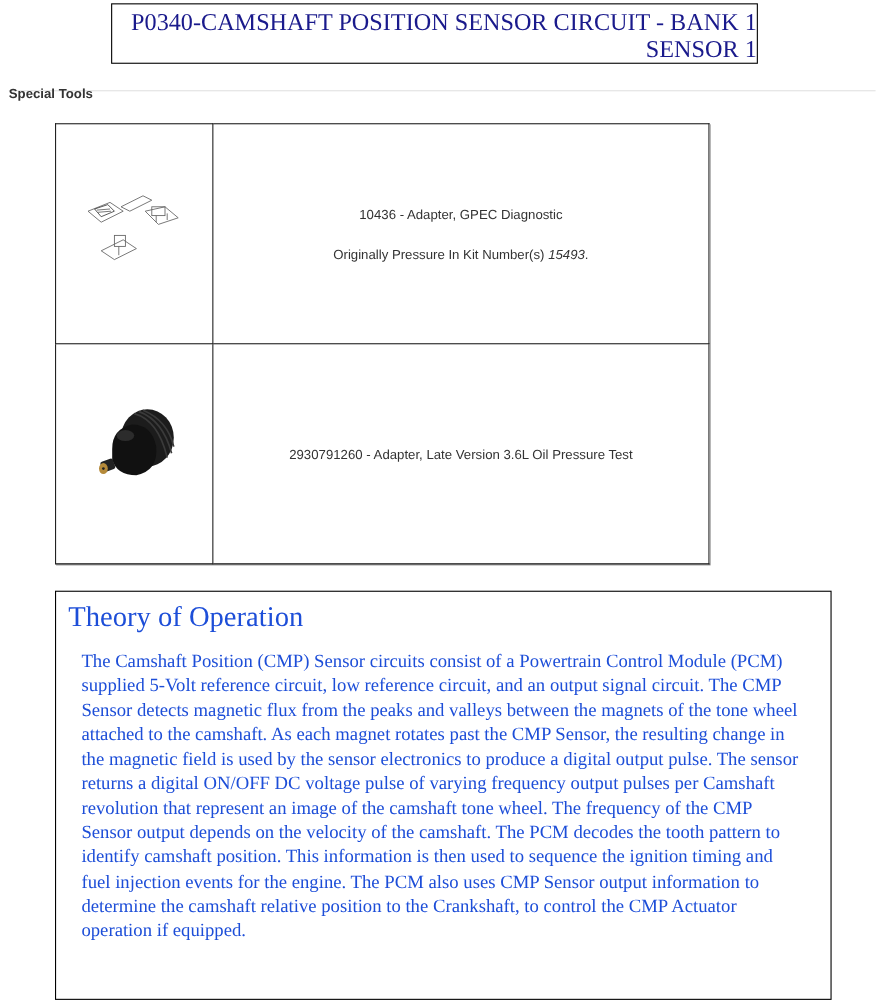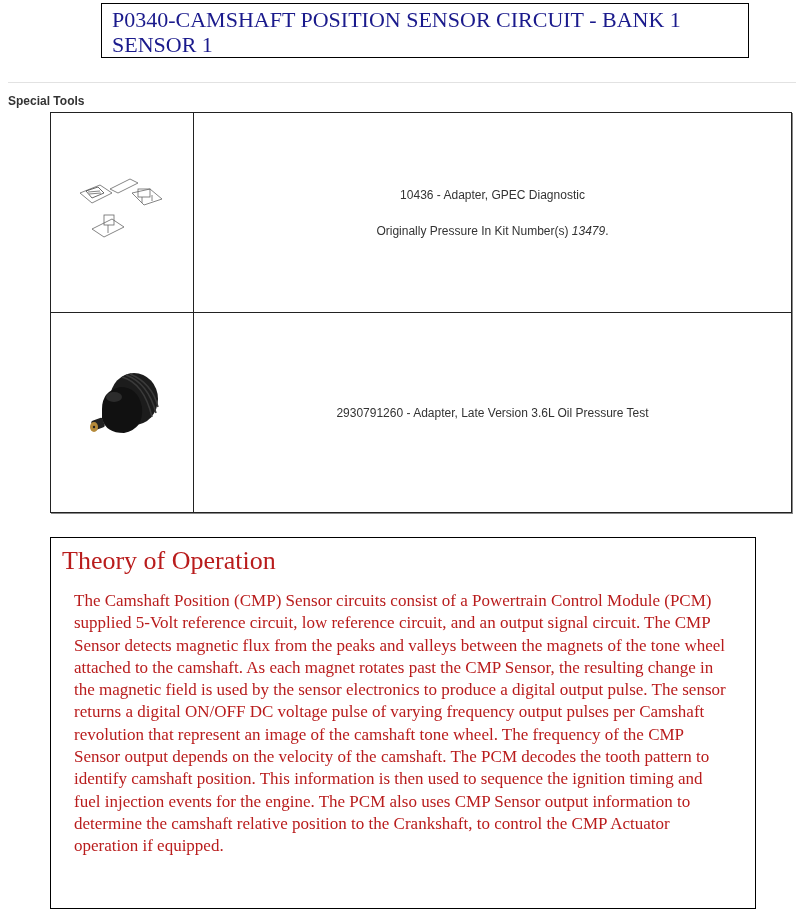--- a/index.html
+++ b/index.html
@@ -1,44 +1,44 @@
 <!DOCTYPE html>
 <html><head>
 <meta charset="utf-8">
 <style>
   html, body { margin: 0; padding: 0; background: #ffffff; }
   body { width: 796px; height: 910px; position: relative; overflow: hidden; }
   .title-box {
-    position: absolute; left: 101px; top: 3px; width: 648px; height: 55px;
+    position: absolute; left: 101px; top: 3px; width: 588px; height: 55px;
     border: 1px solid #000; box-sizing: border-box;
     font-family: "Liberation Serif", serif; font-size: 22px; line-height: 25px;
-    color: #1a1a8c; padding: 3px 0 0 10px;
+    color: #1a1a8c; padding: 3px 0 0 10px; text-align: right;
   }
   .divider { position: absolute; left: 8px; top: 82px; width: 788px; height: 1px; background: #e2e2e2; }
   .section-label {
-    position: absolute; left: 8px; top: 94px;
+    position: absolute; left: 8px; top: 78px;
     font-family: "Liberation Sans", sans-serif; font-size: 12px; font-weight: bold; color: #333;
   }
   table.tools {
-    position: absolute; left: 50px; top: 112px; width: 742px; height: 401px;
+    position: absolute; left: 50px; top: 112px; width: 595px; height: 401px;
     border-collapse: collapse; border: 1px solid #222;
     box-shadow: 1px 1px 0 #888;
   }
   table.tools td { border: 1px solid #222; padding: 0; vertical-align: middle; }
   td.img-cell { width: 142px; height: 133px; text-align: center; }
   td.desc-cell {
     text-align: center; font-family: "Liberation Sans", sans-serif; font-size: 12px; color: #333;
   }
   .desc-line { display: block; }
   .desc-line + .desc-line { margin-top: 22px; }
   .kit-num { font-style: italic; }
   .theory-box {
     position: absolute; left: 50px; top: 537px; width: 706px; height: 372px;
     border: 1px solid #000; box-sizing: border-box; padding: 4px 10px 0 11px;
-    font-family: "Liberation Serif", serif; color: #b91c1c;
+    font-family: "Liberation Serif", serif; color: #1d4ed8;
   }
   .theory-title { font-size: 26px; line-height: 34px; margin: 2px 0 10px 0; font-weight: normal; }
   .theory-body { font-size: 17px; line-height: 22.3px; margin: 12px; }
   svg { display: inline-block; }
 </style>
 </head>
 <body>
 
 <div class="title-box">P0340-CAMSHAFT POSITION SENSOR CIRCUIT - BANK 1 SENSOR 1</div>
 
@@ -62,21 +62,21 @@
           <line x1="70" y1="26" x2="70" y2="32"></line>
               <line x1="80" y1="24" x2="80" y2="30"></line>
           <polygon points="20,58 40,48 52,56 32,66"></polygon>
           <rect x="32" y="44" width="10" height="10"></rect>
           <line x1="36" y1="54" x2="36" y2="62"></line>
         </g>
       </svg>
     </td>
     <td class="desc-cell">
       <span class="desc-line">10436 - Adapter, GPEC Diagnostic</span>
-      <span class="desc-line"><span>Originally Pressure In Kit Number(s) </span><span class="kit-num">13479</span><span>.</span></span>
+      <span class="desc-line"><span>Originally Pressure In Kit Number(s) </span><span class="kit-num">15493</span><span>.</span></span>
     </td>
   </tr>
   <tr>
     <td class="img-cell">
       <svg width="100" height="100" viewBox="0 0 100 100">
         <ellipse cx="62" cy="38" rx="24" ry="26" fill="#1c1c1c"></ellipse>
         <g stroke="#3a3a3a" stroke-width="1.5" fill="none">
           <path d="M50 16 Q72 22 80 56"></path>
               <path d="M54 14 Q76 22 84 52"></path>
               <path d="M58 13 Q80 22 86 46"></path>

